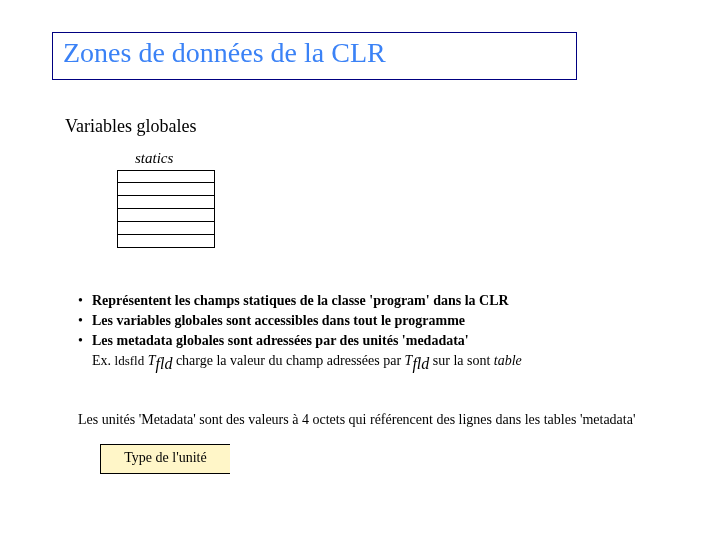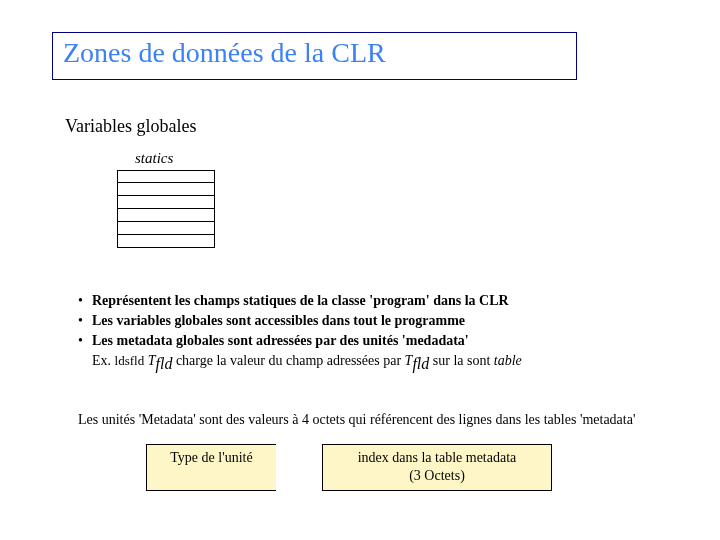--- a/index.html
+++ b/index.html
@@ -105,21 +105,20 @@
     display: flex;
   }
   .token-cell {
     border: 1px solid #000000;
     background: #fff6c8;
     box-sizing: border-box;
     text-align: center;
     font-size: 14px;
     padding: 4px 6px 6px 6px;
     line-height: 1.25;
-    margin-left: 46px;
   }
   .token-cell.left {
     width: 130px;
     border-right: none;
   }
   .token-cell.right {
     width: 230px;
   }
 </style>
 </head>
@@ -161,19 +160,15 @@
       <span>Ex. </span><span class="mono">ldsfld</span><span> </span><span class="ital">T</span><span class="sub">fld</span><span> charge la valeur du champ adressées par </span><span class="ital">T</span><span class="sub">fld</span><span> sur la sont </span><span class="ital">table</span>
     </div>
   </div>
 
   <div class="meta-sentence">Les unités 'Metadata' sont des valeurs à 4 octets  qui référencent des lignes dans les tables 'metadata'</div>
 
   <div class="token-box">
     <div class="token-cell left">
       <div>Type de l'unité</div>
     </div>
-    <div class="token-cell right">
-      <div>index dans la table metadata</div>
-      <div>(3 Octets)</div>
-    </div>
   </div>
 
 </div>
 
 </body></html>

